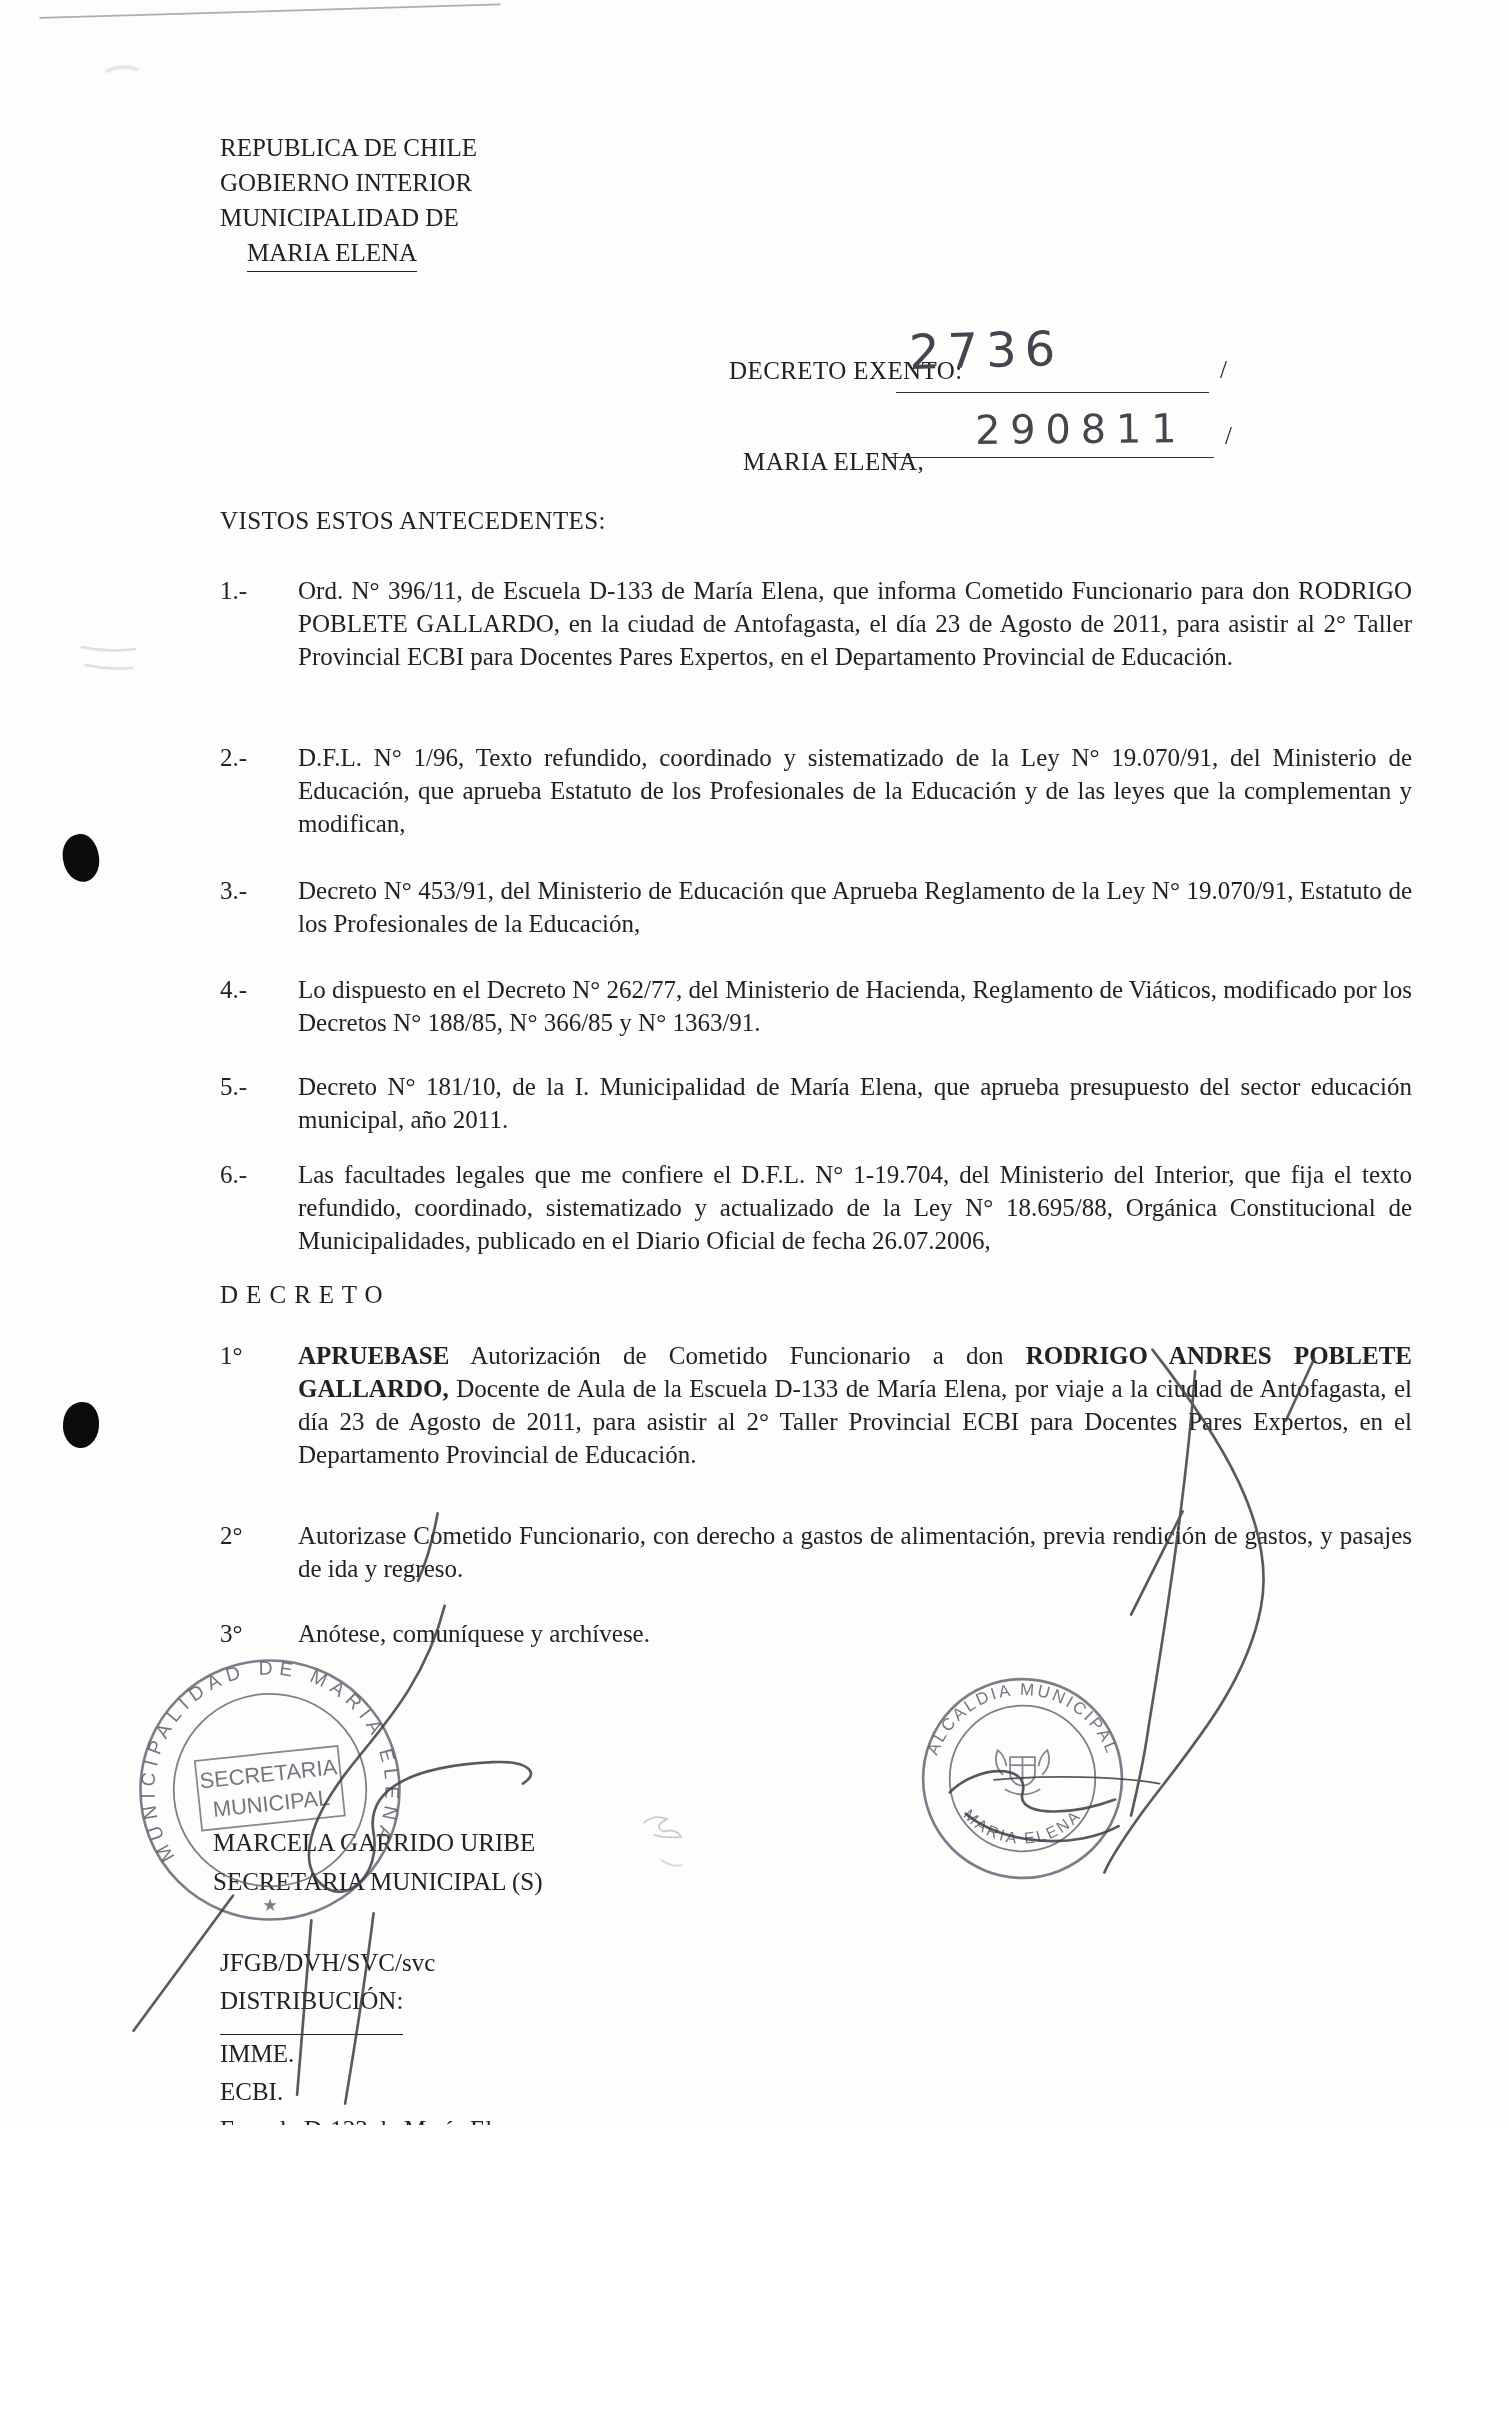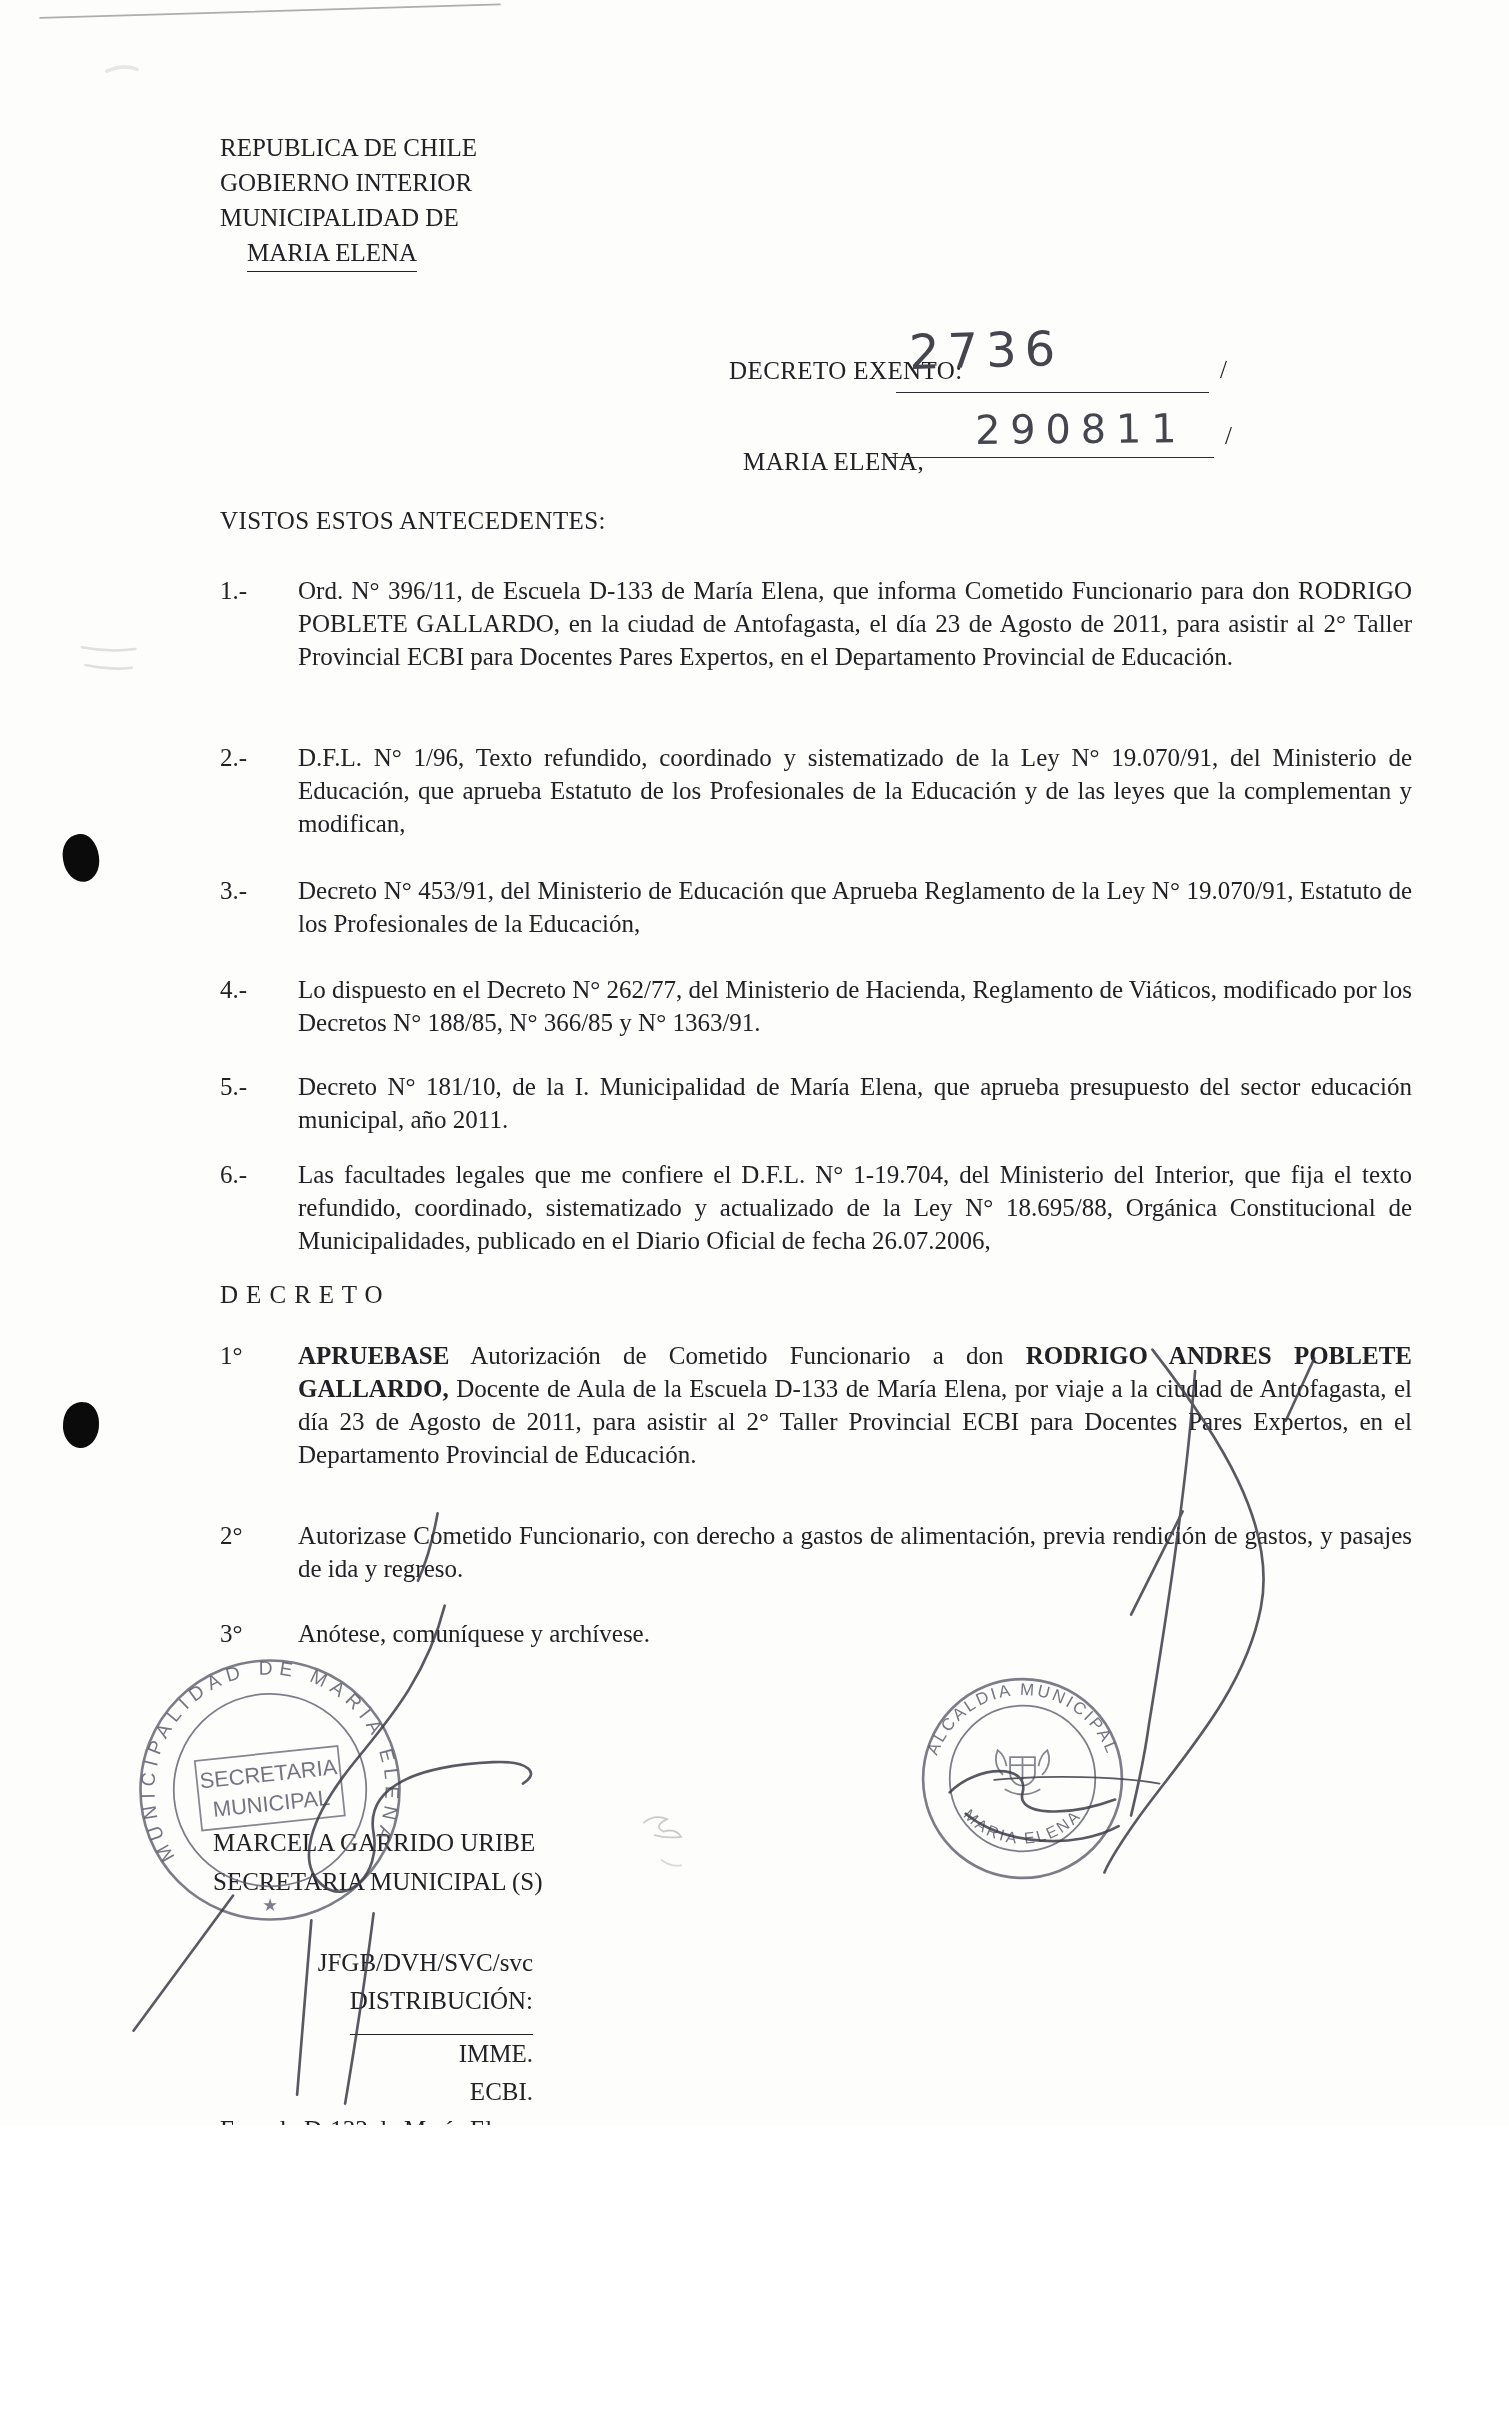--- a/index.html
+++ b/index.html
@@ -33,21 +33,21 @@
   .hand-date   { left: 975px; top: 406px; font-size: 40px; letter-spacing: 9.8px; transform: rotate(-0.5deg); }
   .ant {
     position: absolute; left: 220px; width: 1192px;
     display: grid; grid-template-columns: 78px 1fr;
     font-size: 25px; line-height: 33px;
   }
   .ant .txt { text-align: justify; }
   .b { font-weight: bold; }
   .decreto-title { font-size: 25px; font-weight: normal; letter-spacing: 0.9px; }
   .sig-block { position: absolute; font-size: 25px; line-height: 39px; white-space: nowrap; }
-  .footer-block { position: absolute; left: 220px; top: 1944px; font-size: 25px; line-height: 38px; text-align: right; }
+  .footer-block { position: absolute; left: 220px; top: 1944px; font-size: 25px; line-height: 38px; }
   .footer-block .u { display: inline-block; border-bottom: 1.8px solid #222226; padding-bottom: 14px; }
   .hole {
     position: absolute; background: #0b0b0b;
     border-radius: 58% 52% 55% 60% / 52% 58% 55% 58%;
   }
   .stamp, .sig-overlay, .artifacts { position: absolute; pointer-events: none; }
   .sig-overlay, .artifacts { left: 0; top: 0; }
 </style>
 </head>
 <body>

